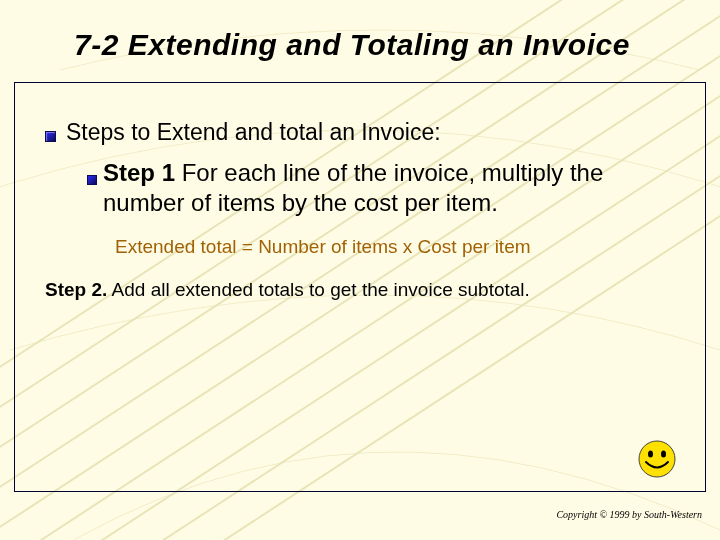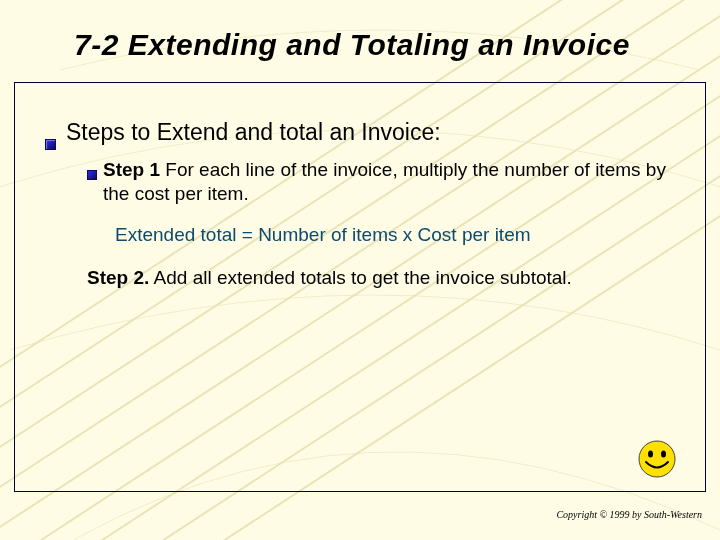--- a/index.html
+++ b/index.html
@@ -36,21 +36,21 @@
     left: 14px;
     right: 14px;
     bottom: 48px;
     border: 1px solid #000033;
     z-index: 2;
     padding: 36px 20px 20px 30px;
     background: transparent;
   }
   .bullet-row {
     display: flex;
-    align-items: flex-end;
+    align-items: center;
     gap: 10px;
     margin-bottom: 12px;
   }
   .bullet-square {
     width: 11px;
     height: 11px;
     background: linear-gradient(135deg, #2a2aff 0%, #1a1a99 60%, #0a0a55 100%);
     border: 1px solid #0a0a55;
     box-shadow: inset 1px 1px 1px rgba(255,255,255,0.4);
     flex-shrink: 0;
@@ -73,36 +73,35 @@
   .sub-bullet {
     width: 10px;
     height: 10px;
     background: linear-gradient(135deg, #2a2aff 0%, #1a1a99 60%, #0a0a55 100%);
     border: 1px solid #0a0a55;
     flex-shrink: 0;
     position: relative;
     top: 4px;
   }
   .step-text {
-    font-size: 19px;
+    font-size: 24px;
     line-height: 1.25;
     color: #000;
   }
   .step-text b, .step-text .bold {
     font-weight: bold;
   }
   .formula {
     font-size: 19px;
-    color: #0c4a6e;
+    color: #a16207;
     margin: 18px 0 20px 70px;
   }
   .step2, .step3 {
     font-size: 19px;
     line-height: 1.3;
-    margin-left: 42px;
     margin-bottom: 18px;
     color: #000;
   }
   .smiley {
     position: absolute;
     right: 28px;
     bottom: 12px;
     width: 40px;
     height: 40px;
   }

